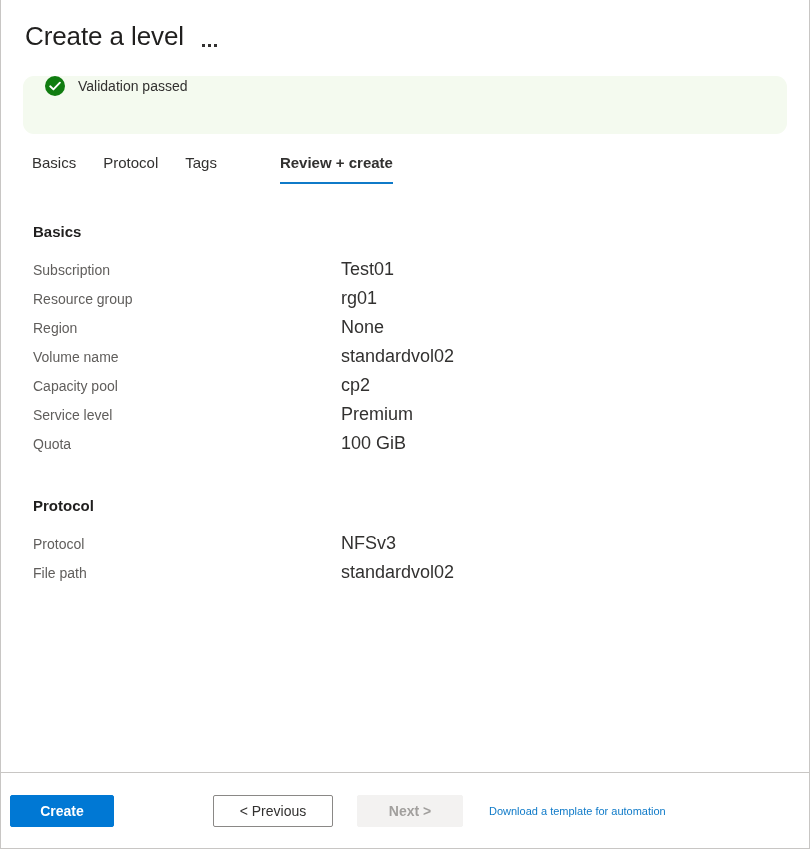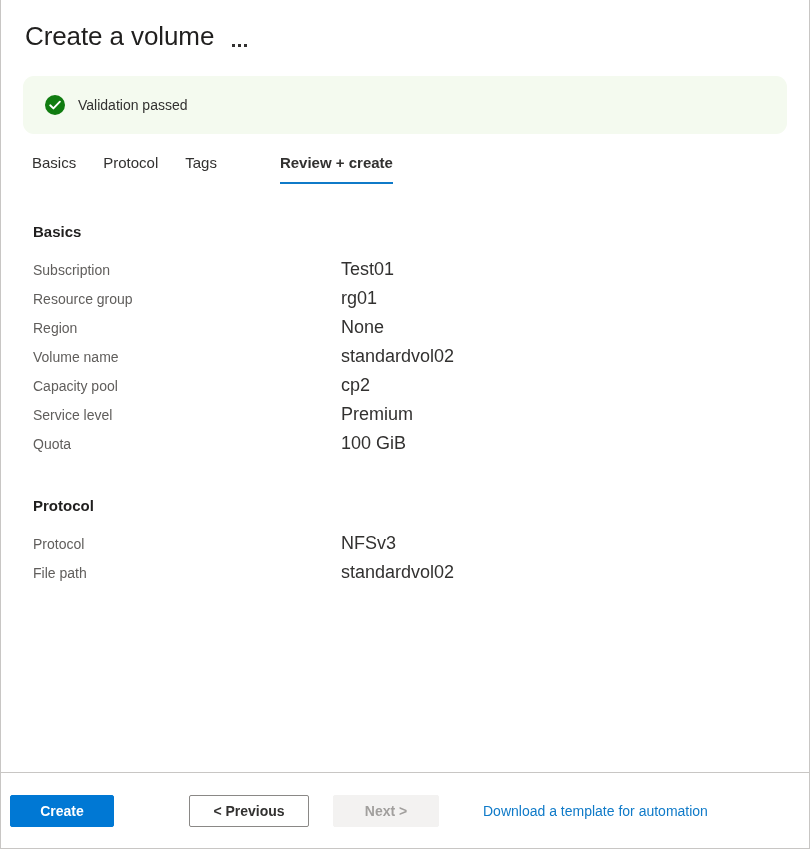--- a/index.html
+++ b/index.html
@@ -54,21 +54,20 @@
     border-radius: 0;
     display: block;
   }
 
   
   .banner {
     margin: 18px 22px 0 22px;
     background: #f4faef;
     height: 58px;
     display: flex;
-    align-items: center;
     padding-left: 22px;
     box-sizing: border-box;
     border-radius: 11px;
   }
   .check-icon {
     width: 20px;
     height: 20px;
     flex: 0 0 20px;
     display: block;
   }
@@ -167,49 +166,49 @@
     background: #0078d4;
     color: #ffffff;
     border: 1px solid #0078d4;
     font-weight: 700;
     min-width: 104px;
   }
   .btn-previous {
     background: #ffffff;
     color: #323130;
     border: 1px solid #8a8886;
-    font-weight: 700;
+    font-weight: 400;
     min-width: 120px;
-    margin-left: 75px;
+    margin-left: 99px;
   }
   .btn-next {
     background: #f3f2f1;
     color: #a19f9d;
     border: 1px solid #f3f2f1;
     font-weight: 700;
     min-width: 106px;
     margin-left: 24px;
     cursor: default;
   }
   .download-link {
-    margin-left: 44px;
-    font-size: 14px;
+    margin-left: 26px;
+    font-size: 11px;
     color: #0f7ac8;
     text-decoration: none;
     cursor: pointer;
     line-height: 20px;
   }
 </style>
 </head>
 <body>
 
 <div class="page">
 
   <div class="header">
-    <div class="page-title">Create a volume</div>
+    <div class="page-title">Create a level</div>
     <div class="ellipsis-btn">
       <span class="dot"></span>
       <span class="dot"></span>
       <span class="dot"></span>
     </div>
   </div>
 
   <div class="banner">
     <svg class="check-icon" viewBox="0 0 20 20">
       <circle cx="10" cy="10" r="10" fill="#107c10"></circle>

